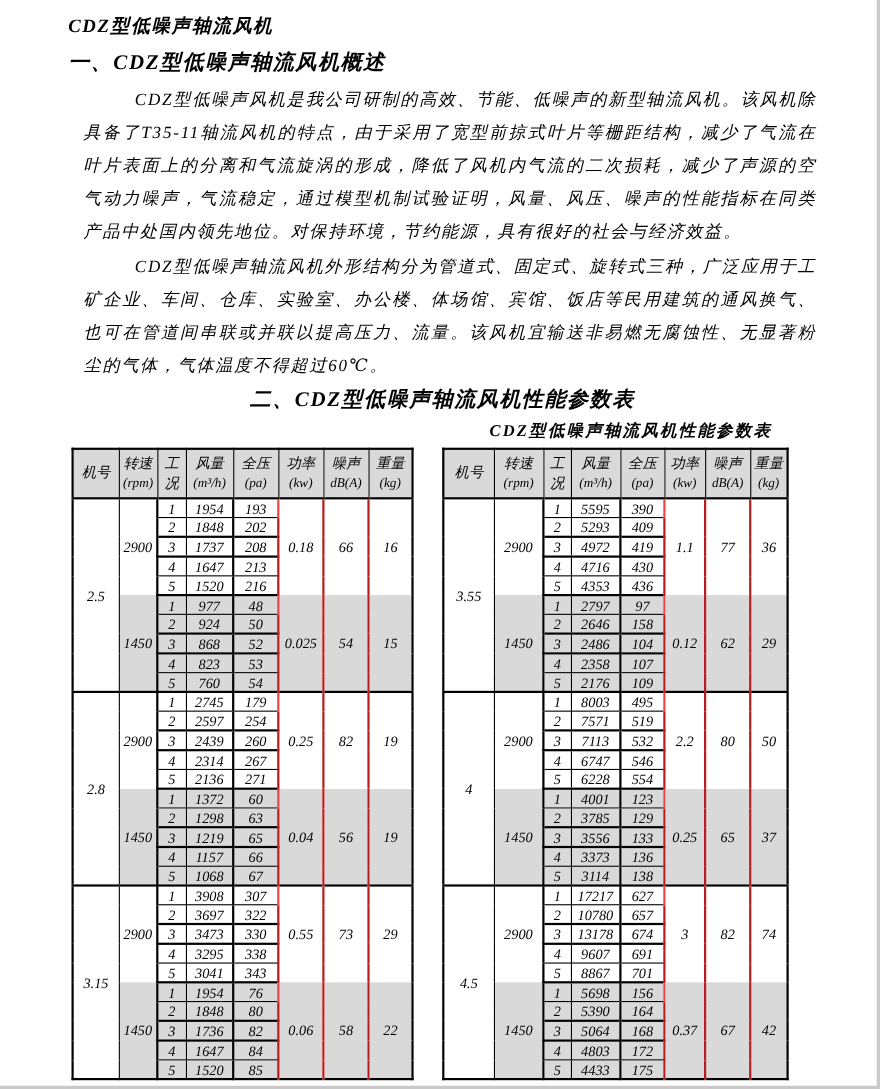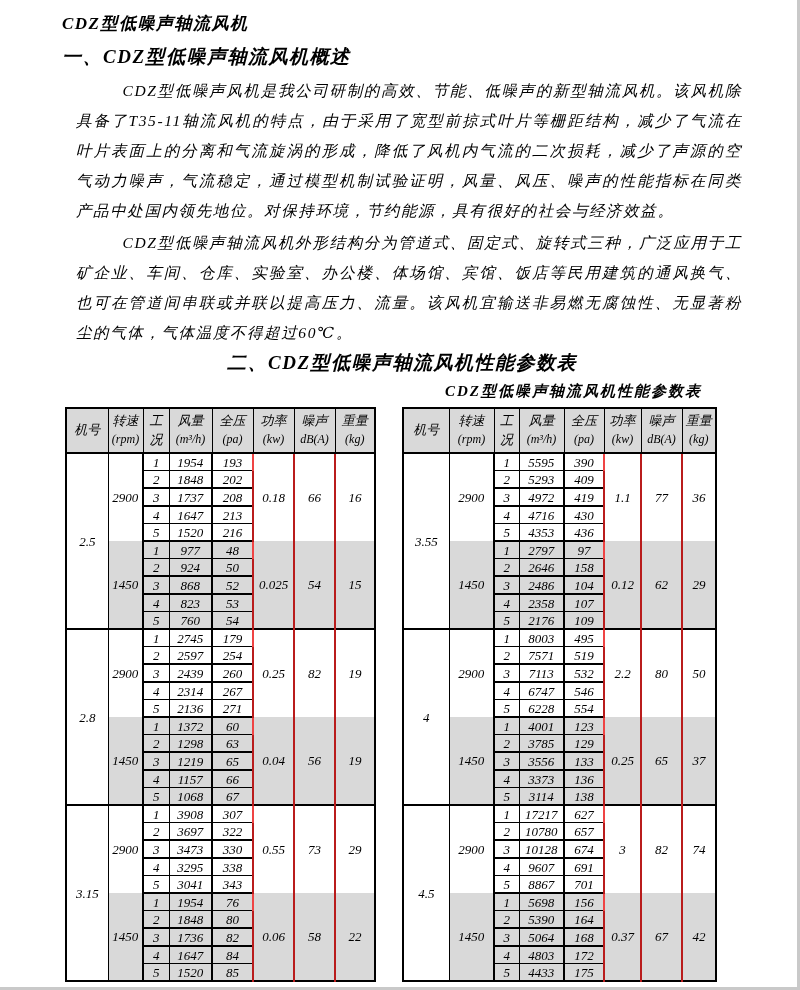--- a/index.html
+++ b/index.html
@@ -460,21 +460,21 @@
             <td class="c-noise" rowspan="5">82</td>
             <td class="c-weight" rowspan="5">74</td>
           </tr>
           <tr>
             <td class="sub c-cond">2</td>
             <td class="sub c-flow">10780</td>
             <td class="sub c-press">657</td>
           </tr>
           <tr>
             <td class="sub c-cond rated">3</td>
-            <td class="sub c-flow rated">10128</td>
+            <td class="sub c-flow rated">13178</td>
             <td class="sub c-press rated">674</td>
           </tr>
           <tr>
             <td class="sub c-cond">4</td>
             <td class="sub c-flow">9607</td>
             <td class="sub c-press">691</td>
           </tr>
           <tr>
             <td class="sub c-cond gb">5</td>
             <td class="sub c-flow gb">8867</td>

